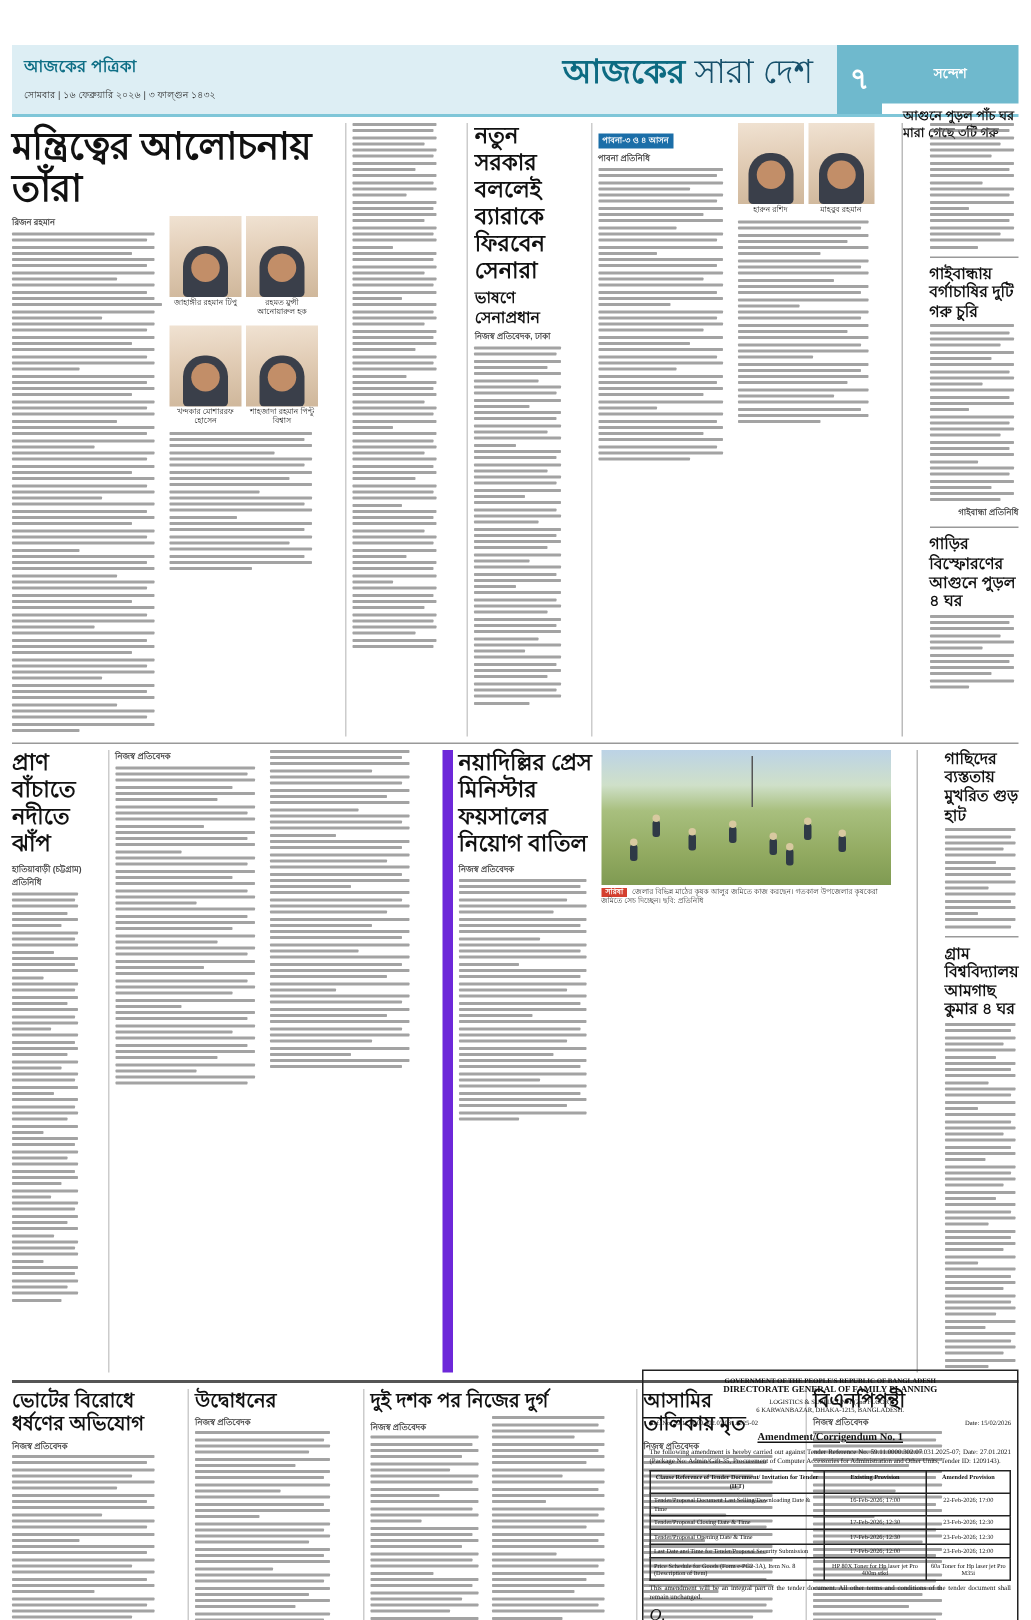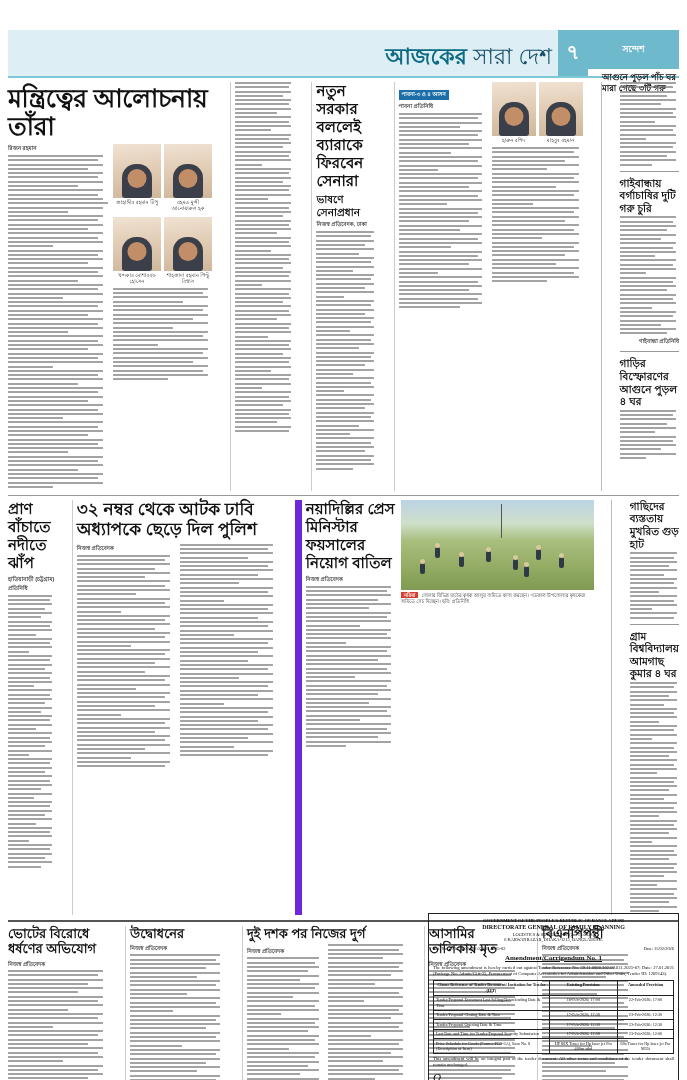--- a/index.html
+++ b/index.html
@@ -10,21 +10,21 @@
     color:#111;
     overflow:hidden;
   }
   .page{position:relative;width:687px;height:1080px;box-sizing:border-box;padding:0 8px;}
 
   
   .masthead{display:flex;align-items:stretch;height:46px;margin-top:30px;border-bottom:2px solid #7fc6d8;}
   .mh-left{width:200px;background:#ddeef4;padding:6px 8px;box-sizing:border-box;}
   .mh-logo{font-size:11px;font-weight:bold;color:#0f6f86;letter-spacing:.2px;}
   .mh-date{font-size:6.2px;color:#333;margin-top:3px;letter-spacing:.1px;}
-  .mh-mid{flex:1;background:#ddeef4;display:flex;align-items:flex-end;justify-content:flex-end;padding-right:6px;}
+  .mh-mid{flex:1;background:#ddeef4;display:flex;align-items:flex-start;justify-content:flex-end;padding-right:16px;}
   .mh-title{font-size:22px;font-weight:bold;color:#0d6b82;}
   .mh-title .thin{font-weight:normal;color:#17506b;}
   .mh-page{width:30px;background:#6fb9cd;color:#fff;font-size:20px;font-weight:bold;display:flex;align-items:center;justify-content:center;}
   .mh-right{width:91px;background:#fff;}
   .mh-right .sondesh{background:#6fb9cd;color:#fff;font-size:9px;font-weight:bold;text-align:center;padding:12px 0;}
   .mh-right .sd-head{font-size:8.5px;font-weight:bold;line-height:1.25;padding:3px 2px 0 14px;}
 
   
   .cols{display:flex;gap:17px;margin-top:4px;}
   .c{box-sizing:border-box;}
@@ -82,20 +82,24 @@
   .sigmark{font-family:"Liberation Serif",serif;font-style:italic;font-size:11px;}
 
   .small-head{font-size:5.6px;font-weight:bold;color:#444;margin:3px 0 1px;}
 </style>
 </head>
 <body>
 
 <div class="page">
 
   <div class="masthead">
+    <div class="mh-left">
+      <div class="mh-logo">আজকের পত্রিকা</div>
+      <div class="mh-date">সোমবার | ১৬ ফেব্রুয়ারি ২০২৬ | ৩ ফাল্গুন ১৪৩২</div>
+    </div>
     <div class="mh-mid">
       <div class="mh-title"><span>আজকের</span> <span class="thin">সারা দেশ</span></div>
     </div>
     <div class="mh-page">৭</div>
     <div class="mh-right">
       <div class="sondesh">সন্দেশ</div>
       <div class="sd-head">আগুনে পুড়ল পাঁচ ঘর মারা গেছে ৩টি গরু</div>
     </div>
   </div>
 
@@ -645,21 +649,20 @@
           <i class="s95"></i>
           <i class="s90"></i>
         <i class="s95"></i>
           <i class="s80"></i>
           <i class="s95"></i>
           <i class="s70"></i>
       </div>
     </div>
 
     <div style="width:205px;border-left:1px solid #ccc;padding-left:4px">
-      <h2 class="hd xl">৩২ নম্বর থেকে আটক ঢাবি অধ্যাপকে ছেড়ে দিল পুলিশ</h2>
       <div style="display:flex;gap:5px">
         <div style="width:98px">
           <div class="byline">নিজস্ব প্রতিবেদক</div>
           <div class="bt">
             <i class="s95"></i>
               <i class="s90"></i>
               <i class="s95"></i>
               <i class="s80"></i>
               <i class="s95"></i>
               <i class="s70"></i>

